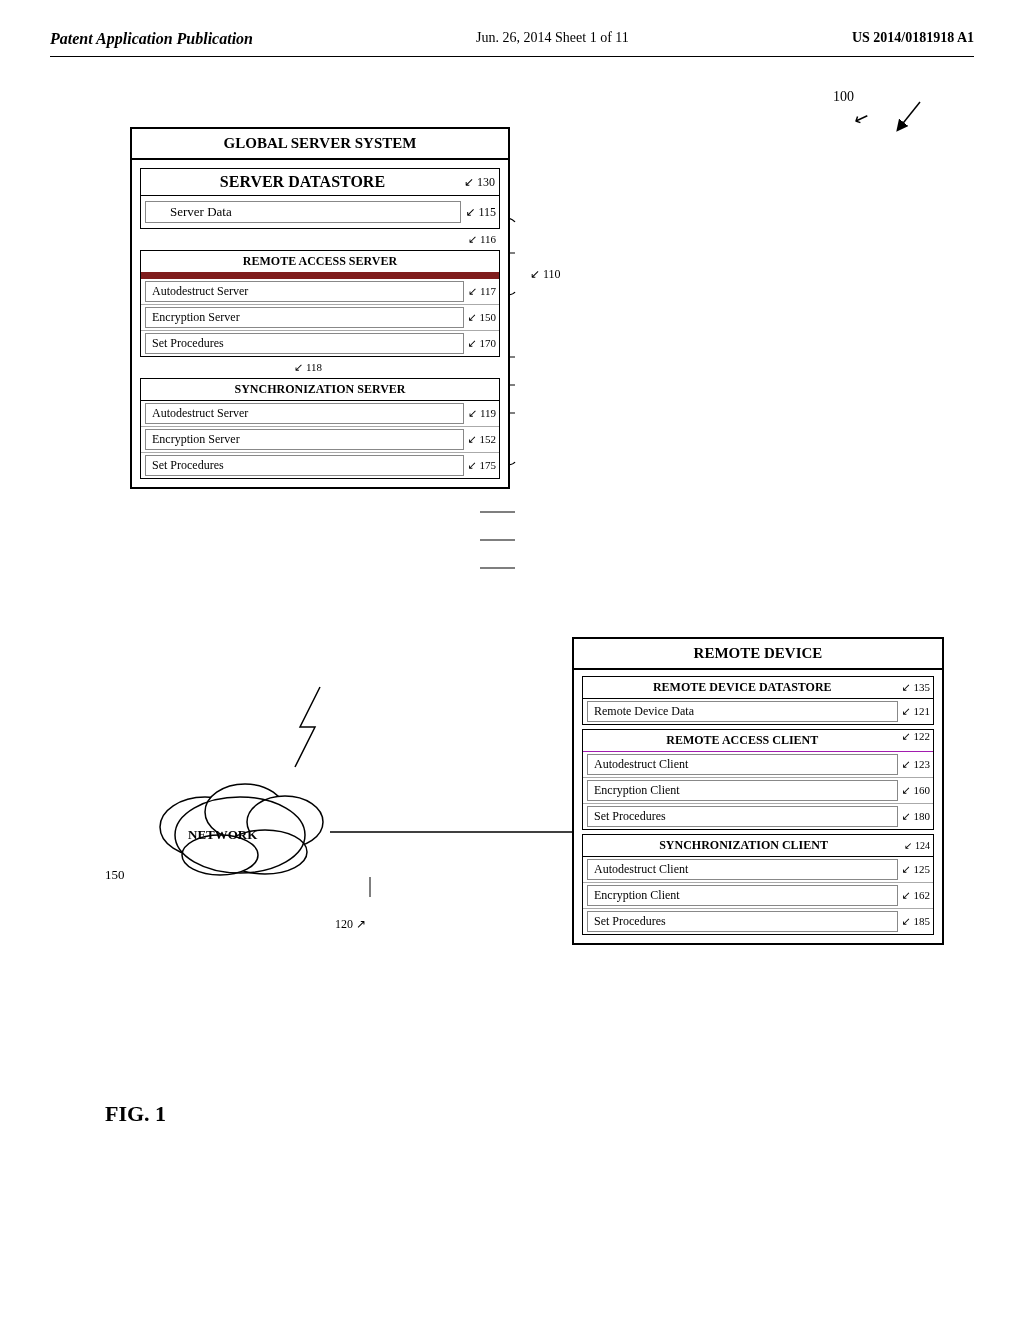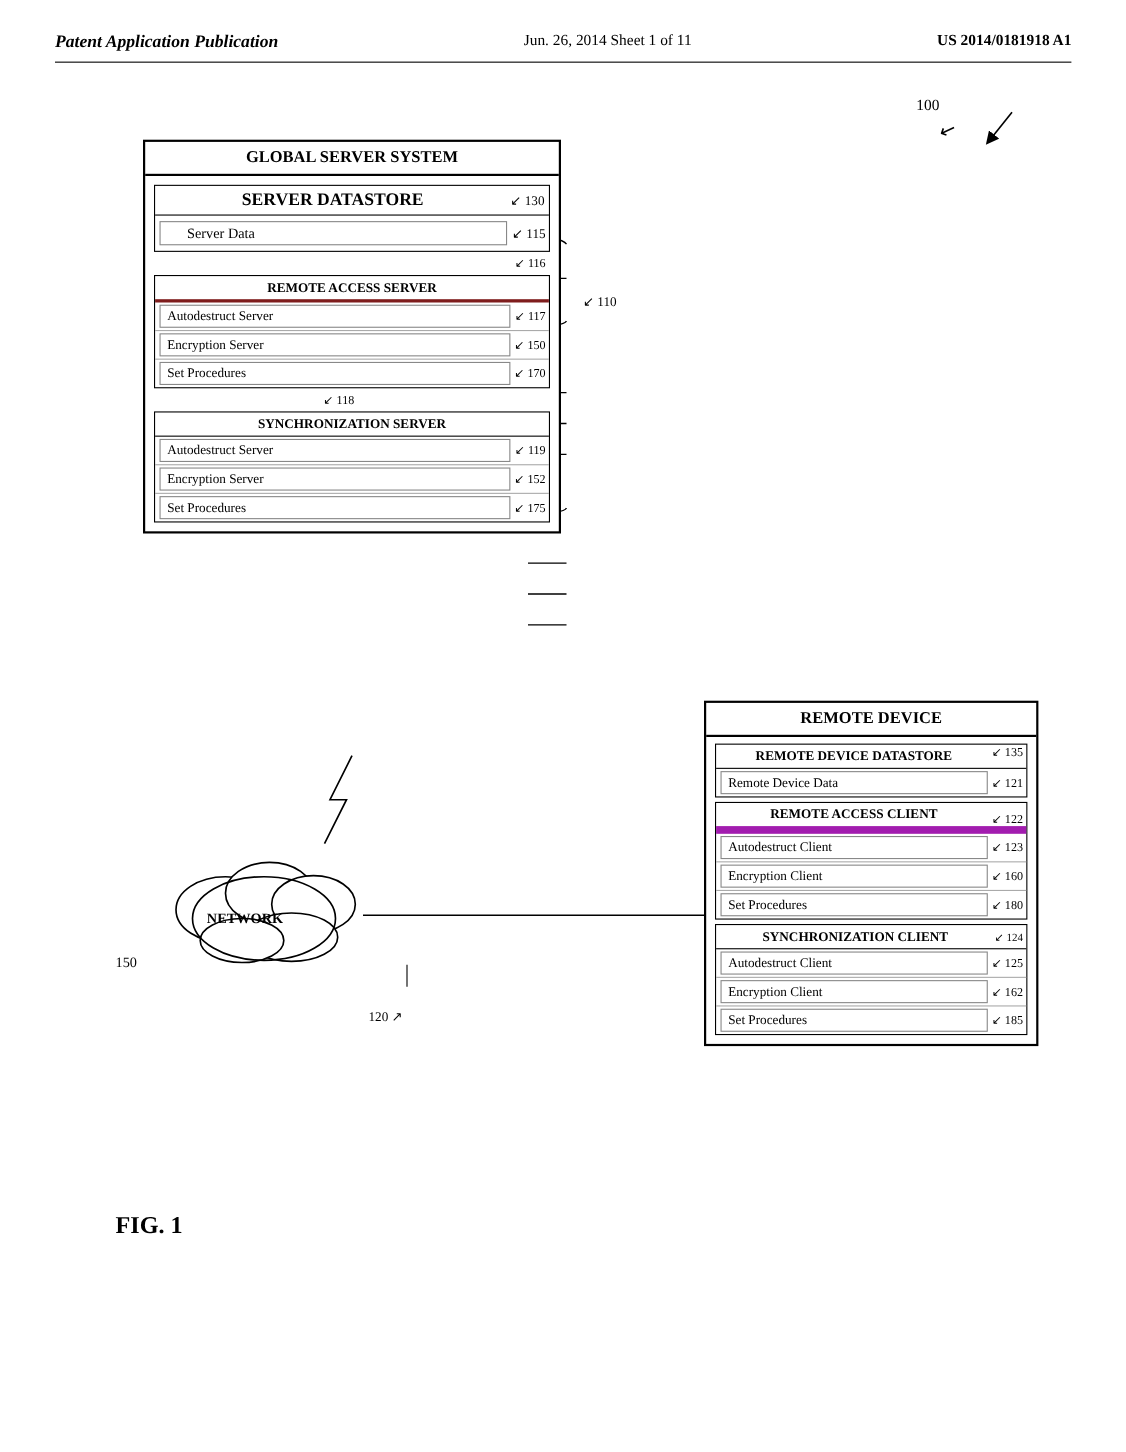--- a/index.html
+++ b/index.html
@@ -66,21 +66,21 @@
       font-size: 15px;
       padding: 6px 4px;
       border-bottom: 2px solid #000;
     }
 
     
     .remote-device-box {
       position: absolute;
       top: 570px;
       right: 30px;
-      width: 304px;
+      width: 372px;
       border: 2px solid #000;
       background: #fff;
     }
     .remote-device-title {
       text-align: center;
       font-weight: bold;
       font-size: 15px;
       padding: 6px 4px;
       border-bottom: 2px solid #000;
     }
@@ -162,21 +162,21 @@
           <div style="font-size:12px; padding-right:4px; color:#000;">↙ <span>130</span></div>
         </div>
         <div style="display:flex; align-items:center; padding:2px 0;">
           <div style="border:1px solid #888; margin:3px 4px; padding:2px 24px; font-size:13px; flex:1;">Server Data</div>
           <div style="font-size:12px; padding-right:3px;">↙ <span>115</span></div>
         </div>
       </div>
       <div style="font-size:11px; text-align:right; padding-right:12px; margin-bottom:2px;">↙ <span>116</span></div>
 
       <div style="position:relative; margin:4px 8px; border:1px solid #000;">
-        <div style="display:flex; border-bottom:3px solid #7f1d1d;">
+        <div style="display:flex; border-bottom:7px solid #7f1d1d;">
           <div style="flex:1; text-align:center; font-weight:bold; font-size:12px; padding:3px;">REMOTE ACCESS SERVER</div>
         </div>
         <div style="display:flex; align-items:center; border-bottom:1px solid #aaa;">
           <div style="border:1px solid #888; margin:2px 4px; padding:2px 6px; font-size:12px; flex:1;">Autodestruct Server</div>
           <div style="font-size:11px; padding-right:3px;">↙ <span>117</span></div>
         </div>
         <div style="display:flex; align-items:center; border-bottom:1px solid #aaa;">
           <div style="border:1px solid #888; margin:2px 4px; padding:2px 6px; font-size:12px; flex:1;">Encryption Server</div>
           <div style="font-size:11px; padding-right:3px;">↙ <span>150</span></div>
         </div>
@@ -212,32 +212,32 @@
     <div style="position:absolute; top:760px; left:138px; font-size:13px; font-weight:bold; text-align:center;">NETWORK</div>
 
     <div style="position:absolute; top:800px; left:55px; font-size:13px;"><span>150</span></div>
 
     <div style="position:absolute; top:850px; left:285px; font-size:12px;"><span>120</span> ↗</div>
 
     <div class="remote-device-box">
       <div class="remote-device-title">REMOTE DEVICE</div>
 
       <div style="position:relative; margin:6px 8px 4px 8px; border:1px solid #000;">
-        <div style="display:flex; align-items:flex-start; border-bottom:1px solid #000;">
+        <div style="display:flex; align-items:center; border-bottom:1px solid #000;">
           <div style="flex:1; text-align:center; font-weight:bold; font-size:12px; padding:3px;">REMOTE DEVICE DATASTORE</div>
           <div style="font-size:11px; padding-right:3px;">↙ <span>135</span></div>
         </div>
         <div style="display:flex; align-items:center;">
           <div style="border:1px solid #888; margin:2px 4px; padding:2px 6px; font-size:12px; flex:1;">Remote Device Data</div>
           <div style="font-size:11px; padding-right:3px;">↙ <span>121</span></div>
         </div>
       </div>
 
       <div style="position:relative; margin:4px 8px; border:1px solid #000;">
-        <div style="display:flex; align-items:flex-end; border-bottom:7px solid #a21caf;">
+        <div style="display:flex; align-items:flex-start; border-bottom:1px solid #a21caf;">
           <div style="flex:1; text-align:center; font-weight:bold; font-size:12px; padding:3px;">REMOTE ACCESS CLIENT</div>
           <div style="font-size:11px; padding-right:3px;">↙ <span>122</span></div>
         </div>
         <div style="display:flex; align-items:center; border-bottom:1px solid #aaa;">
           <div style="border:1px solid #888; margin:2px 4px; padding:2px 6px; font-size:12px; flex:1;">Autodestruct Client</div>
           <div style="font-size:11px; padding-right:3px;">↙ <span>123</span></div>
         </div>
         <div style="display:flex; align-items:center; border-bottom:1px solid #aaa;">
           <div style="border:1px solid #888; margin:2px 4px; padding:2px 6px; font-size:12px; flex:1;">Encryption Client</div>
           <div style="font-size:11px; padding-right:3px;">↙ <span>160</span></div>

